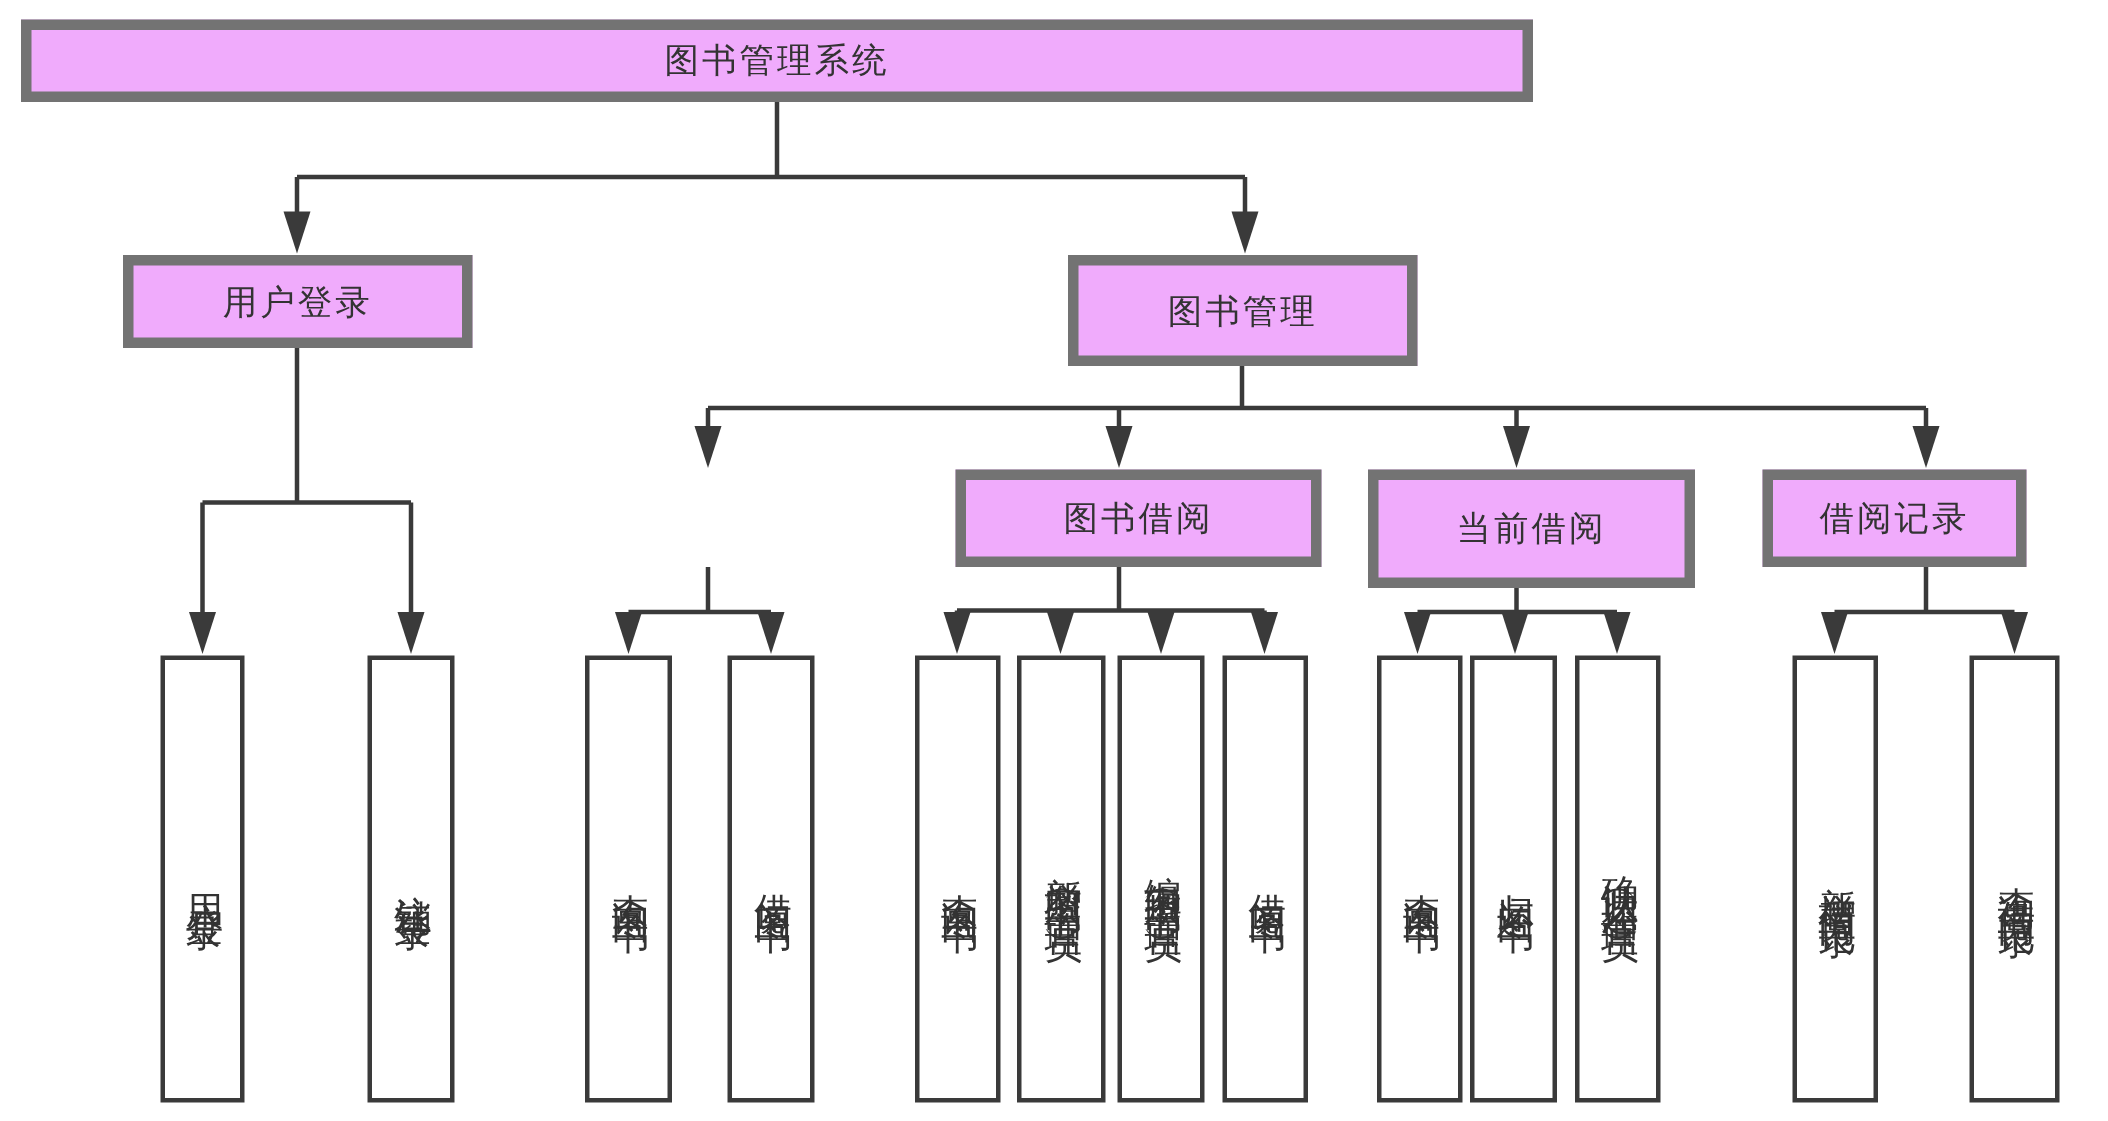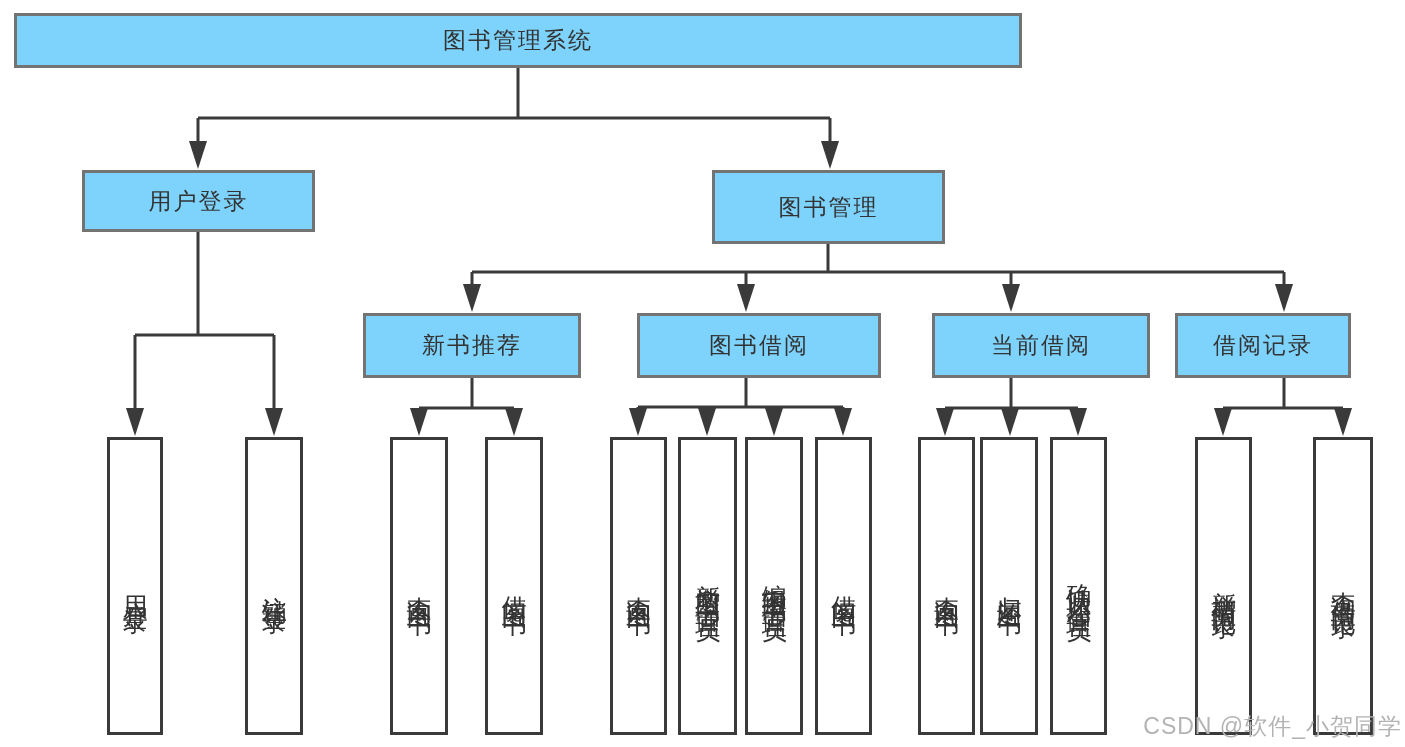--- a/index.html
+++ b/index.html
@@ -12,22 +12,22 @@
     overflow: hidden;
   }
   svg.connectors {
     position: absolute;
     left: 0; top: 0;
     z-index: 1;
   }
   .hbox {
     position: absolute;
     box-sizing: border-box;
-    border: 3px solid #737373;
-    background: #7dd3fc;
+    border: 7px solid #737373;
+    background: #f0abfc;
     display: flex;
     align-items: center;
     justify-content: center;
     z-index: 2;
   }
   .hbox span {
     font-size: 23px;
     color: #333333;
     letter-spacing: 2px;
     white-space: nowrap;
@@ -104,27 +104,24 @@
     <span>图书管理系统</span>
   </div>
 
   <div class="hbox" style="left:82px;top:170px;width:233px;height:62px">
     <span>用户登录</span>
   </div>
   <div class="hbox" style="left:712px;top:170px;width:233px;height:74px">
     <span>图书管理</span>
   </div>
 
-  <div class="hbox" style="left:363px;top:313px;width:218px;height:65px">
-    <span>新书推荐</span>
-  </div>
   <div class="hbox" style="left:637px;top:313px;width:244px;height:65px">
     <span>图书借阅</span>
   </div>
-  <div class="hbox" style="left:932px;top:313px;width:218px;height:65px">
+  <div class="hbox" style="left:912px;top:313px;width:218px;height:79px">
     <span>当前借阅</span>
   </div>
   <div class="hbox" style="left:1175px;top:313px;width:176px;height:65px">
     <span>借阅记录</span>
   </div>
 
   <div class="vbox" style="left:107px;width:56px">
     <span>用户登录</span>
   </div>
   <div class="vbox" style="left:245px;width:58px">
@@ -161,15 +158,14 @@
     <span>确认归还（管理员）</span>
   </div>
 
   <div class="vbox" style="left:1195px;width:57px">
     <span>新增借阅记录</span>
   </div>
   <div class="vbox" style="left:1313px;width:60px">
     <span>查询借阅记录</span>
   </div>
 
-  <div class="watermark">CSDN @软件_小贺同学</div>
 
 </div>
 
 </body></html>

